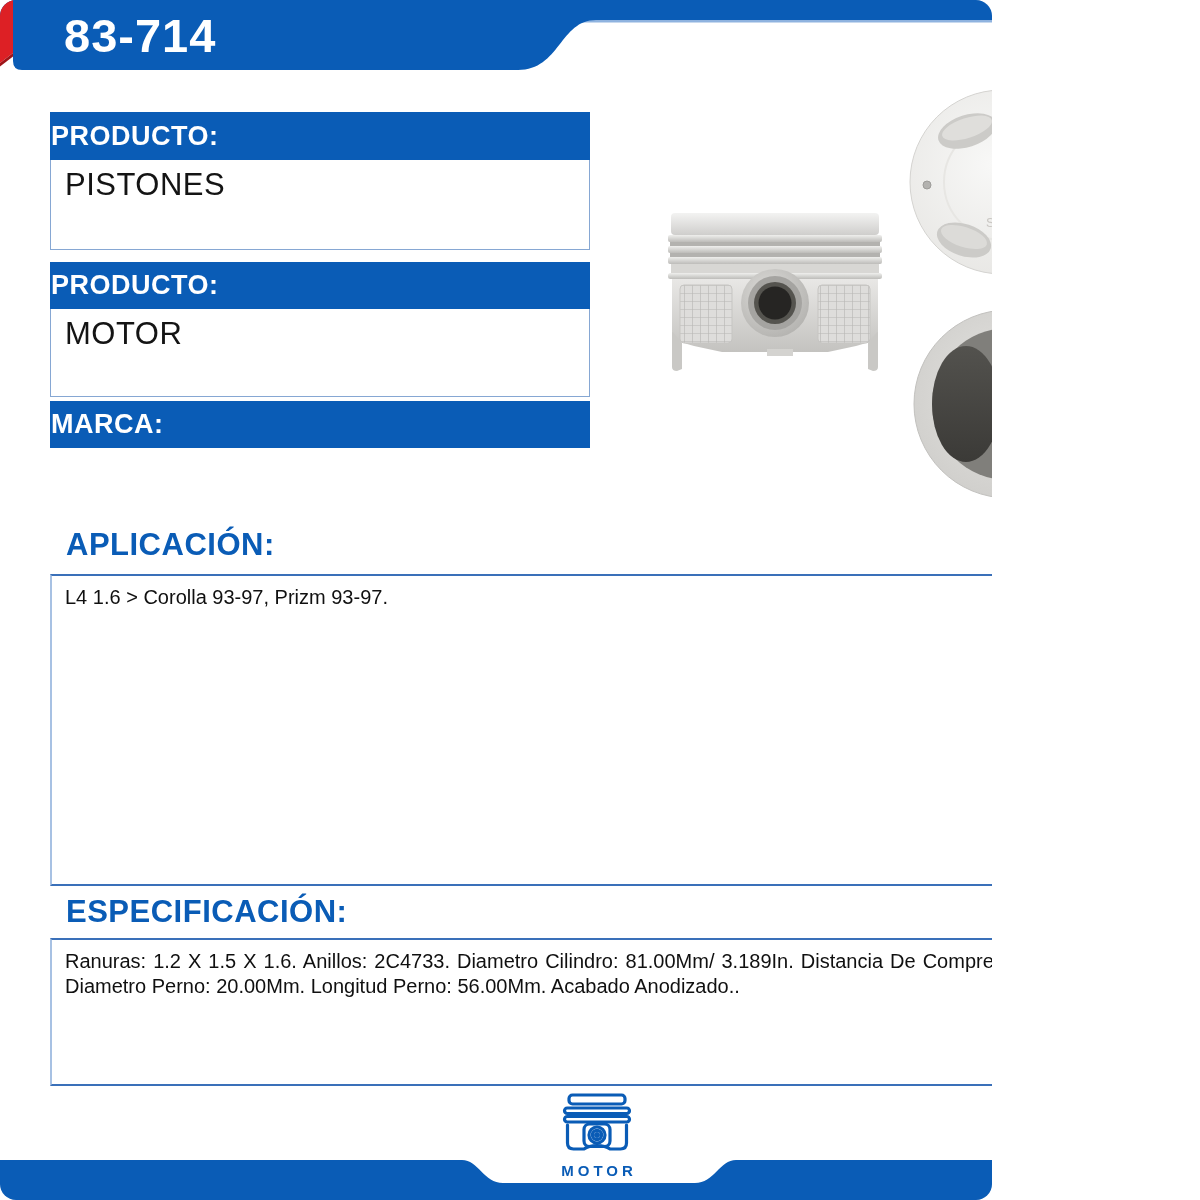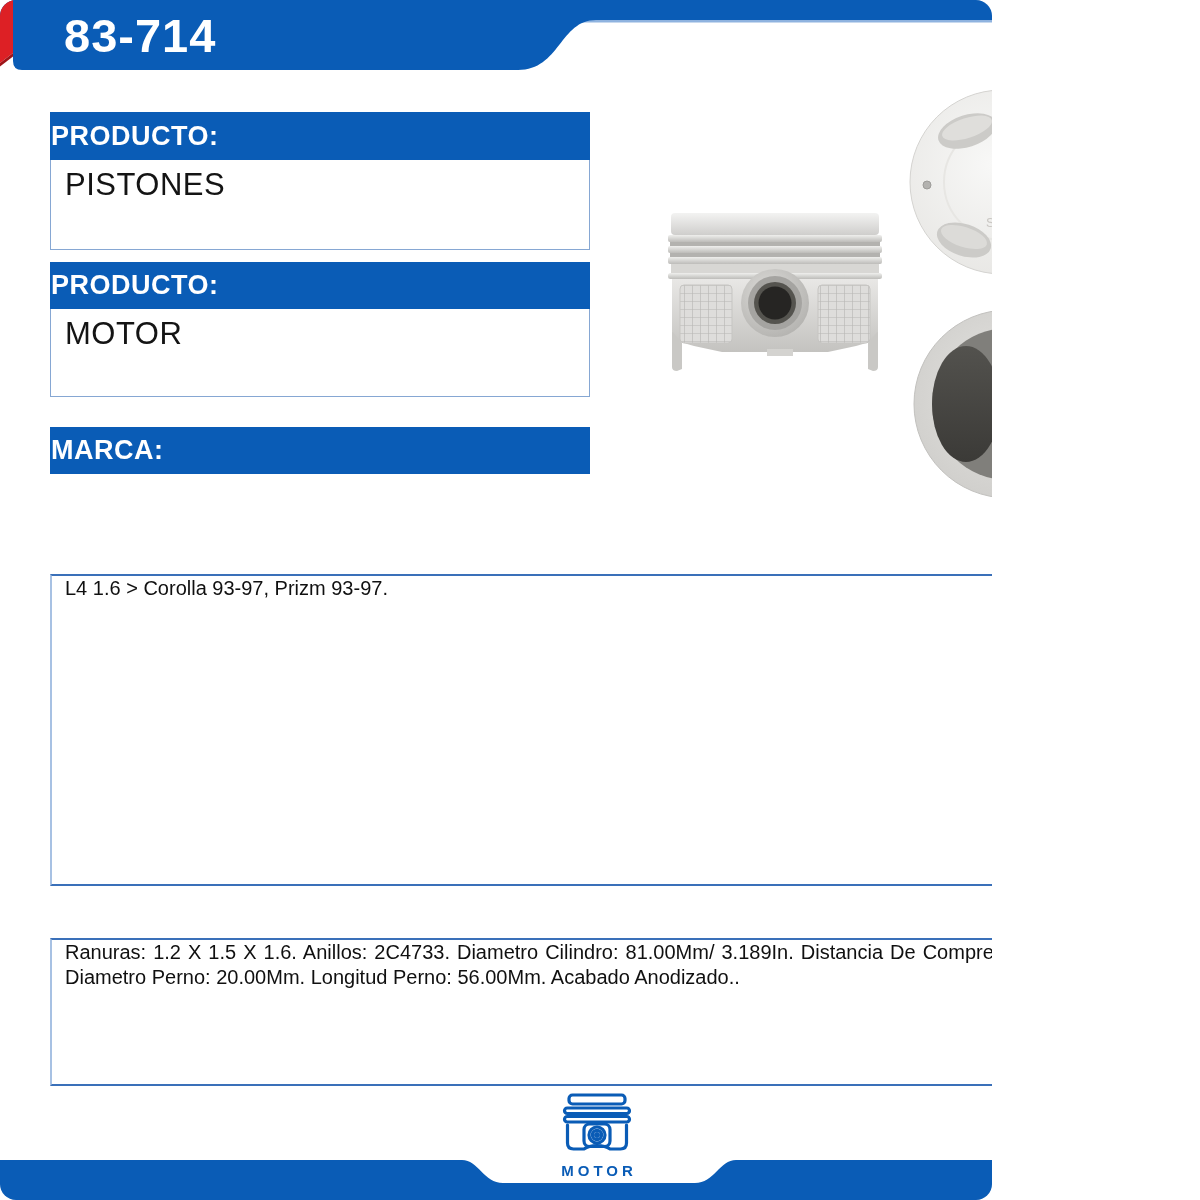--- a/index.html
+++ b/index.html
@@ -27,21 +27,21 @@
   }
   
   .section-heading{
     position:absolute;left:66px;color:#0A5CB6;font-size:31px;font-weight:800;letter-spacing:0.5px;
   }
   .section-box{
     position:absolute;left:50px;width:1097px;background:#ffffff;box-sizing:border-box;
     border-style:solid;border-width:2px;
     border-color:#3A70B9 #A7C1E3 #3A70B9 #A7C1E3;
     color:#101010;font-size:20px;line-height:25px;
-    padding:0 13px;
+    padding:9px 13px;
   }
   .spec-text{text-align:justify;}
   
   .footer-label{
     position:absolute;left:519px;top:1162px;width:160px;text-align:center;
     color:#0A5CB6;font-size:15px;font-weight:600;letter-spacing:4px;
   }
 </style>
 </head>
 <body>
@@ -60,21 +60,21 @@
   <div class="field-box" style="top:112px">
     <div class="field-head" style="height:48px">PRODUCTO:</div>
     <div class="field-body" style="height:90px">PISTONES</div>
   </div>
 
   <div class="field-box" style="top:262px">
     <div class="field-head" style="height:47px">PRODUCTO:</div>
     <div class="field-body" style="height:88px">MOTOR</div>
   </div>
 
-  <div class="field-box" style="top:427px">
+  <div class="field-box" style="top:401px">
     <div class="field-head" style="height:47px">MARCA:</div>
   </div>
 
   <svg class="abs" style="left:630px;top:75px" width="490" height="460" viewBox="0 0 490 460">
     <defs>
       <linearGradient id="gCrown" x1="0" y1="0" x2="0" y2="1">
         <stop offset="0" stop-color="#f3f3f2"></stop>
           <stop offset="1" stop-color="#cfcecc"></stop>
       </linearGradient>
       <linearGradient id="gRing" x1="0" y1="0" x2="0" y2="1">
@@ -160,24 +160,26 @@
       <circle cx="378" cy="329" r="76" fill="#807f7b"></circle>
       <ellipse cx="336" cy="329" rx="34" ry="58" fill="url(#gLobe)"></ellipse>
       <ellipse cx="420" cy="329" rx="34" ry="58" fill="url(#gLobe)"></ellipse>
       <rect x="362" y="243" width="32" height="172" rx="6" fill="#c6c5c2"></rect>
       <rect x="364" y="292" width="28" height="74" rx="4" fill="url(#gPin)"></rect>
       <circle cx="378" cy="270" r="4.5" fill="#33322f"></circle>
       <circle cx="378" cy="390" r="4.5" fill="#33322f"></circle>
     </g>
   </svg>
 
+  <div class="section-heading" style="top:527px">APLICACIÓN:</div>
   <div class="section-box" style="top:574px;height:312px">
     <div>L4 1.6 &gt; Corolla 93-97, Prizm 93-97.</div>
   </div>
 
+  <div class="section-heading" style="top:894px">ESPECIFICACIÓN:</div>
   <div class="section-box" style="top:938px;height:148px">
     <div class="spec-text">Ranuras: 1.2 X 1.5 X 1.6. Anillos: 2C4733. Diametro Cilindro: 81.00Mm/ 3.189In. Distancia De Compresion: 30.50Mm. Diametro Perno: 20.00Mm. Longitud Perno: 56.00Mm. Acabado Anodizado..</div>
   </div>
 
   <svg class="abs" style="left:561px;top:1093px" width="72" height="66" viewBox="0 0 72 66">
     <g fill="none" stroke="#0A5CB6" stroke-width="3.2" stroke-linecap="round" stroke-linejoin="round">
       <rect x="8" y="2" width="56" height="9" rx="3.5"></rect>
       <rect x="3.5" y="15" width="65" height="5.5" rx="2.7"></rect>
       <rect x="3.5" y="23.5" width="65" height="5.5" rx="2.7"></rect>
       <path d="M6.5,32 V50 Q6.5,56 12.5,56 H23 C29,51.5 43,51.5 49,56 H59.5 Q65.5,56 65.5,50 V32"></path>

